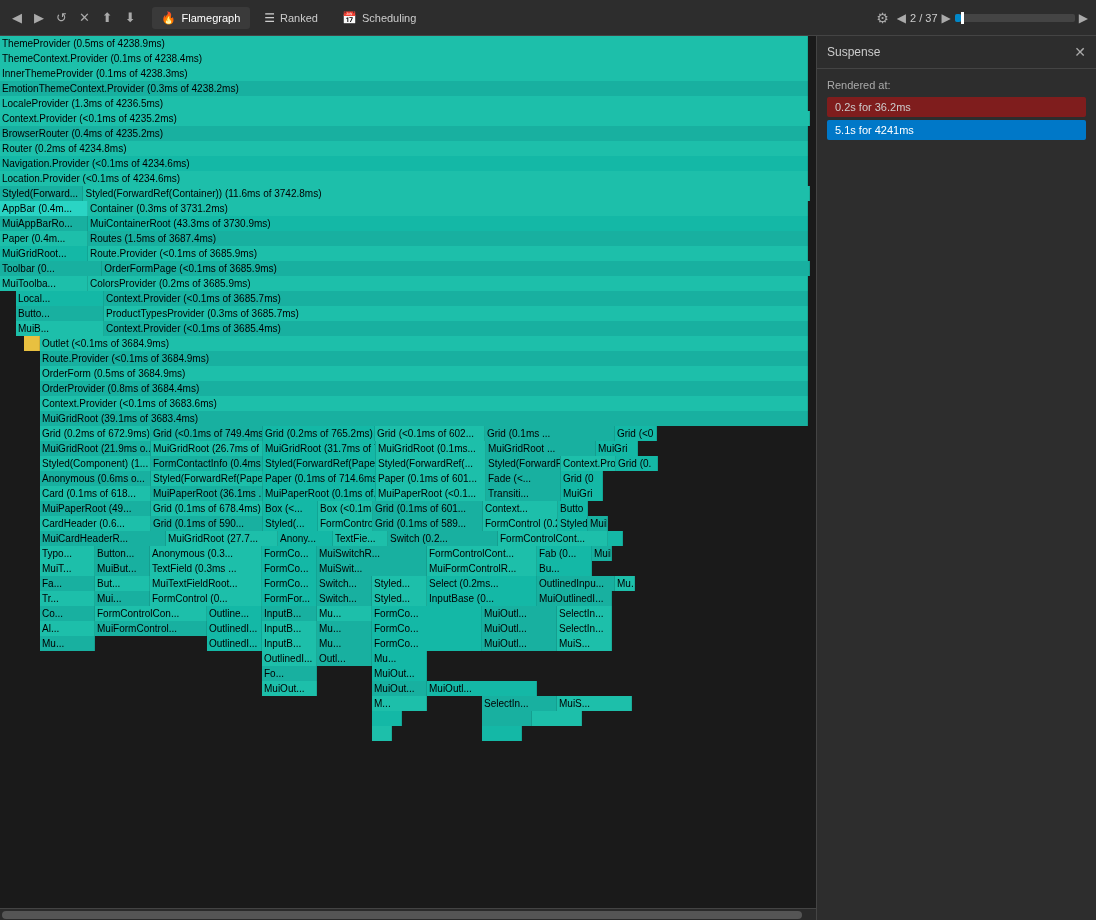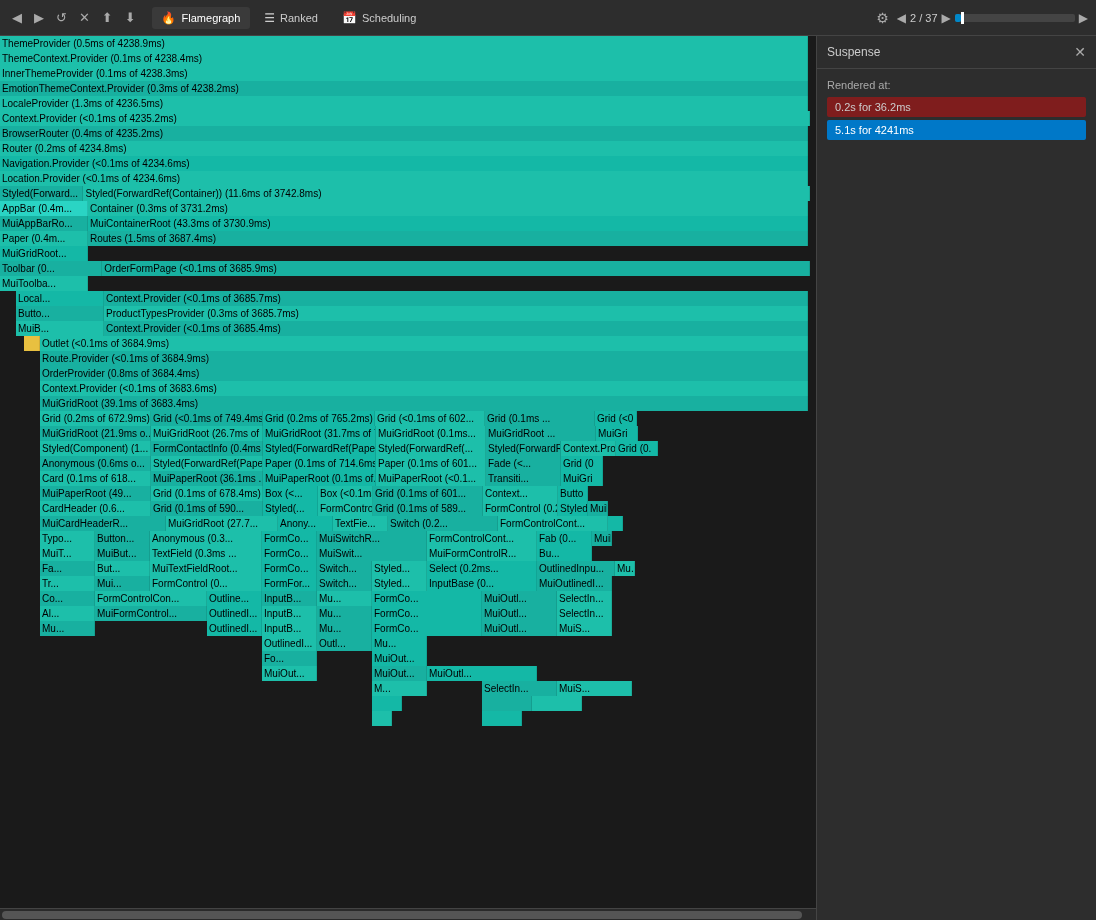--- a/index.html
+++ b/index.html
@@ -151,29 +151,31 @@
           <div class="bar t3" style="width:720px">MuiContainerRoot (43.3ms of 3730.9ms)</div>
         </div>
 
         <div class="row-h">
           <div class="bar t1" style="width:88px">Paper (0.4m...</div>
           <div class="bar t2" style="width:720px">Routes (1.5ms of 3687.4ms)</div>
         </div>
 
         <div class="row-h">
           <div class="bar t3" style="width:88px">MuiGridRoot...</div>
+          <div class="bar t1" style="width:720px">Route.Provider (&lt;0.1ms of 3685.9ms)</div>
         </div>
 
         <div class="row-h">
           <div class="bar t2" style="width:104px">Toolbar (0...</div>
           <div class="bar t2" style="width:720px">OrderFormPage (&lt;0.1ms of 3685.9ms)</div>
         </div>
 
         <div class="row-h">
           <div class="bar t1" style="width:88px">MuiToolba...</div>
+          <div class="bar t1" style="width:720px">ColorsProvider (0.2ms of 3685.9ms)</div>
         </div>
 
         <div class="row-h">
           <div class="bar t3" style="width:88px; margin-left:16px">Local...</div>
           <div class="bar t2" style="width:704px">Context.Provider (&lt;0.1ms of 3685.7ms)</div>
         </div>
 
         <div class="row-h">
           <div class="bar t2" style="width:88px; margin-left:16px">Butto...</div>
           <div class="bar t1" style="width:704px">ProductTypesProvider (0.3ms of 3685.7ms)</div>
@@ -187,20 +189,24 @@
         <div class="row-h">
           <div class="bar y1" style="width:16px; margin-left:24px"></div>
           <div class="bar t1" style="width:768px">Outlet (&lt;0.1ms of 3684.9ms)</div>
         </div>
 
         <div class="row-h">
           <div style="width:40px; flex-shrink:0"></div>
           <div class="bar t2" style="width:768px">Route.Provider (&lt;0.1ms of 3684.9ms)</div>
         </div>
 
+        <div class="row-h">
+          <div style="width:40px; flex-shrink:0"></div>
+          <div class="bar t1" style="width:768px">OrderForm (0.5ms of 3684.9ms)</div>
+        </div>
 
         <div class="row-h">
           <div style="width:40px; flex-shrink:0"></div>
           <div class="bar t2" style="width:768px">OrderProvider (0.8ms of 3684.4ms)</div>
         </div>
 
         <div class="row-h">
           <div style="width:40px; flex-shrink:0"></div>
           <div class="bar t1" style="width:768px">Context.Provider (&lt;0.1ms of 3683.6ms)</div>
         </div>
@@ -210,21 +216,21 @@
           <div style="width:40px; flex-shrink:0"></div>
           <div class="bar t2" style="width:768px">MuiGridRoot (39.1ms of 3683.4ms)</div>
         </div>
 
         <div class="row-h">
           <div style="width:40px; flex-shrink:0"></div>
           <div class="bar t1" style="width:111px">Grid (0.2ms of 672.9ms)</div>
           <div class="bar t2" style="width:112px">Grid (&lt;0.1ms of 749.4ms)</div>
           <div class="bar t3" style="width:112px">Grid (0.2ms of 765.2ms)</div>
           <div class="bar t1" style="width:110px">Grid (&lt;0.1ms of 602...</div>
-          <div class="bar t2" style="width:110px">Grid (0.1ms ...</div>
+          <div class="bar t2" style="width:130px">Grid (0.1ms ...</div>
           <div class="bar t3" style="width:42px">Grid (&lt;0</div>
         </div>
 
         <div class="row-h">
           <div style="width:40px; flex-shrink:0"></div>
           <div class="bar t2" style="width:111px">MuiGridRoot (21.9ms o...</div>
           <div class="bar t1" style="width:112px">MuiGridRoot (26.7ms of 7...</div>
           <div class="bar t3" style="width:113px">MuiGridRoot (31.7ms of 76...</div>
           <div class="bar t1" style="width:110px">MuiGridRoot (0.1ms...</div>
           <div class="bar t2" style="width:110px">MuiGridRoot ...</div>

